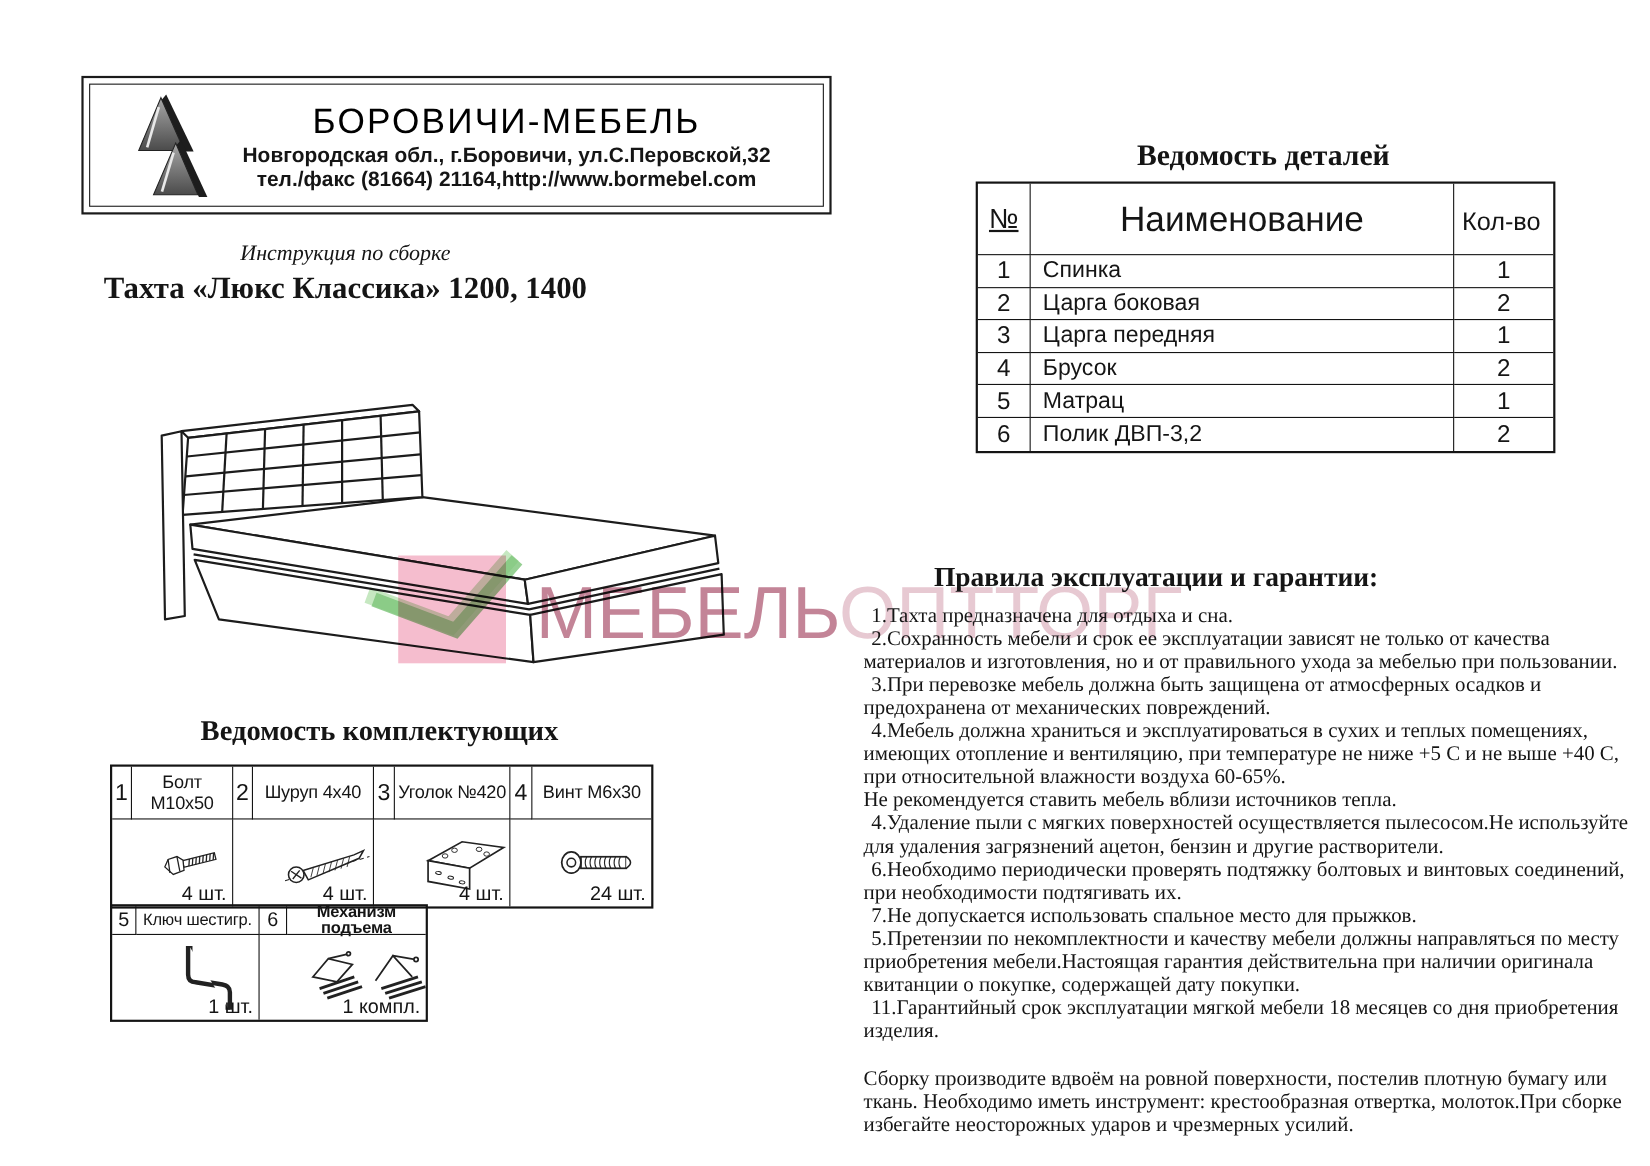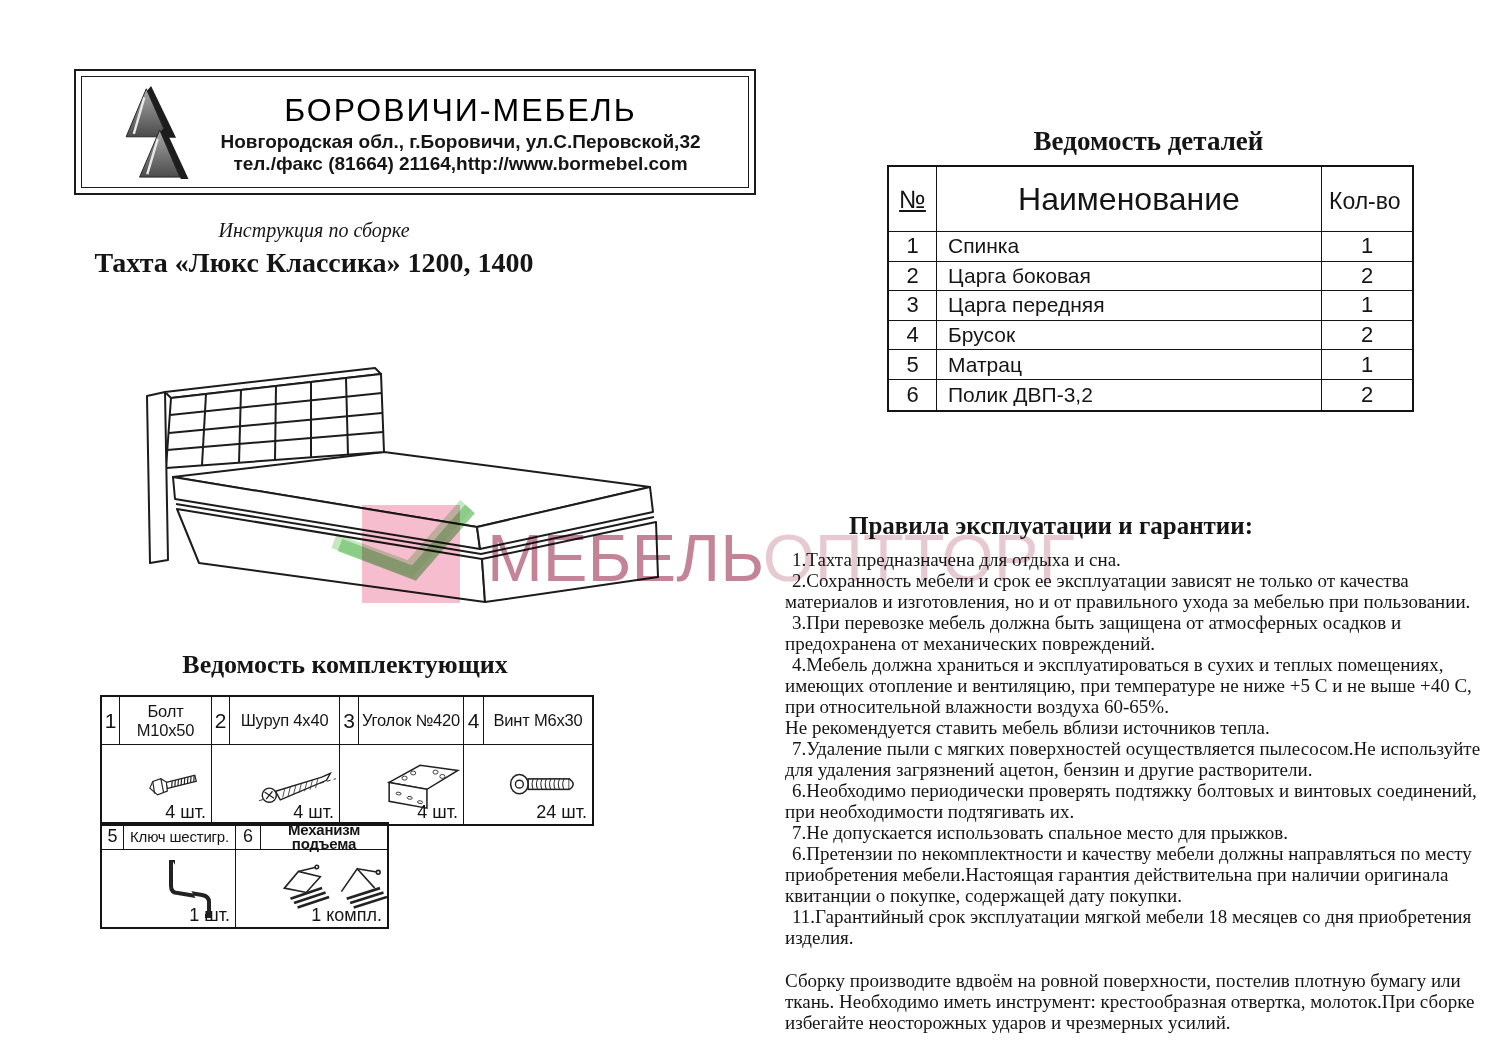--- a/index.html
+++ b/index.html
@@ -301,19 +301,19 @@
   </div>
 </div>
 
 <div class="abs rules">
   <h2>Правила эксплуатации и гарантии:</h2>
   <p>1.Тахта предназначена  для отдыха и сна.</p>
   <p>2.Сохранность мебели и срок ее эксплуатации зависят не только от качества материалов и изготовления, но и от правильного ухода за мебелью при пользовании.</p>
   <p>3.При перевозке мебель должна быть защищена от атмосферных осадков и предохранена от механических повреждений.</p>
   <p>4.Мебель должна храниться и эксплуатироваться в сухих и теплых помещениях, имеющих отопление и вентиляцию, при температуре не ниже +5 С и не выше +40 С, при относительной влажности воздуха 60-65%.</p>
   <p class="flush">Не рекомендуется ставить мебель вблизи источников тепла.</p>
-  <p>7.Удаление пыли с мягких поверхностей осуществляется пылесосом.Не используйте для удаления загрязнений ацетон, бензин и другие растворители.</p>
+  <p>4.Удаление пыли с мягких поверхностей осуществляется пылесосом.Не используйте для удаления загрязнений ацетон, бензин и другие растворители.</p>
   <p>6.Необходимо периодически проверять подтяжку болтовых и винтовых соединений, при необходимости подтягивать их.</p>
   <p>7.Не допускается использовать  спальное место для прыжков.</p>
-  <p>6.Претензии по некомплектности  и качеству мебели должны направляться по месту приобретения мебели.Настоящая гарантия действительна при наличии оригинала квитанции о покупке, содержащей дату покупки.</p>
+  <p>5.Претензии по некомплектности  и качеству мебели должны направляться по месту приобретения мебели.Настоящая гарантия действительна при наличии оригинала квитанции о покупке, содержащей дату покупки.</p>
   <p>11.Гарантийный срок эксплуатации мягкой мебели  18 месяцев со дня приобретения изделия.</p>
   <p class="note flush">Сборку производите вдвоём на ровной поверхности, постелив плотную бумагу или ткань. Необходимо иметь инструмент: крестообразная отвертка, молоток.При сборке избегайте неосторожных ударов и чрезмерных усилий.</p>
 </div>
 
 </body></html>

